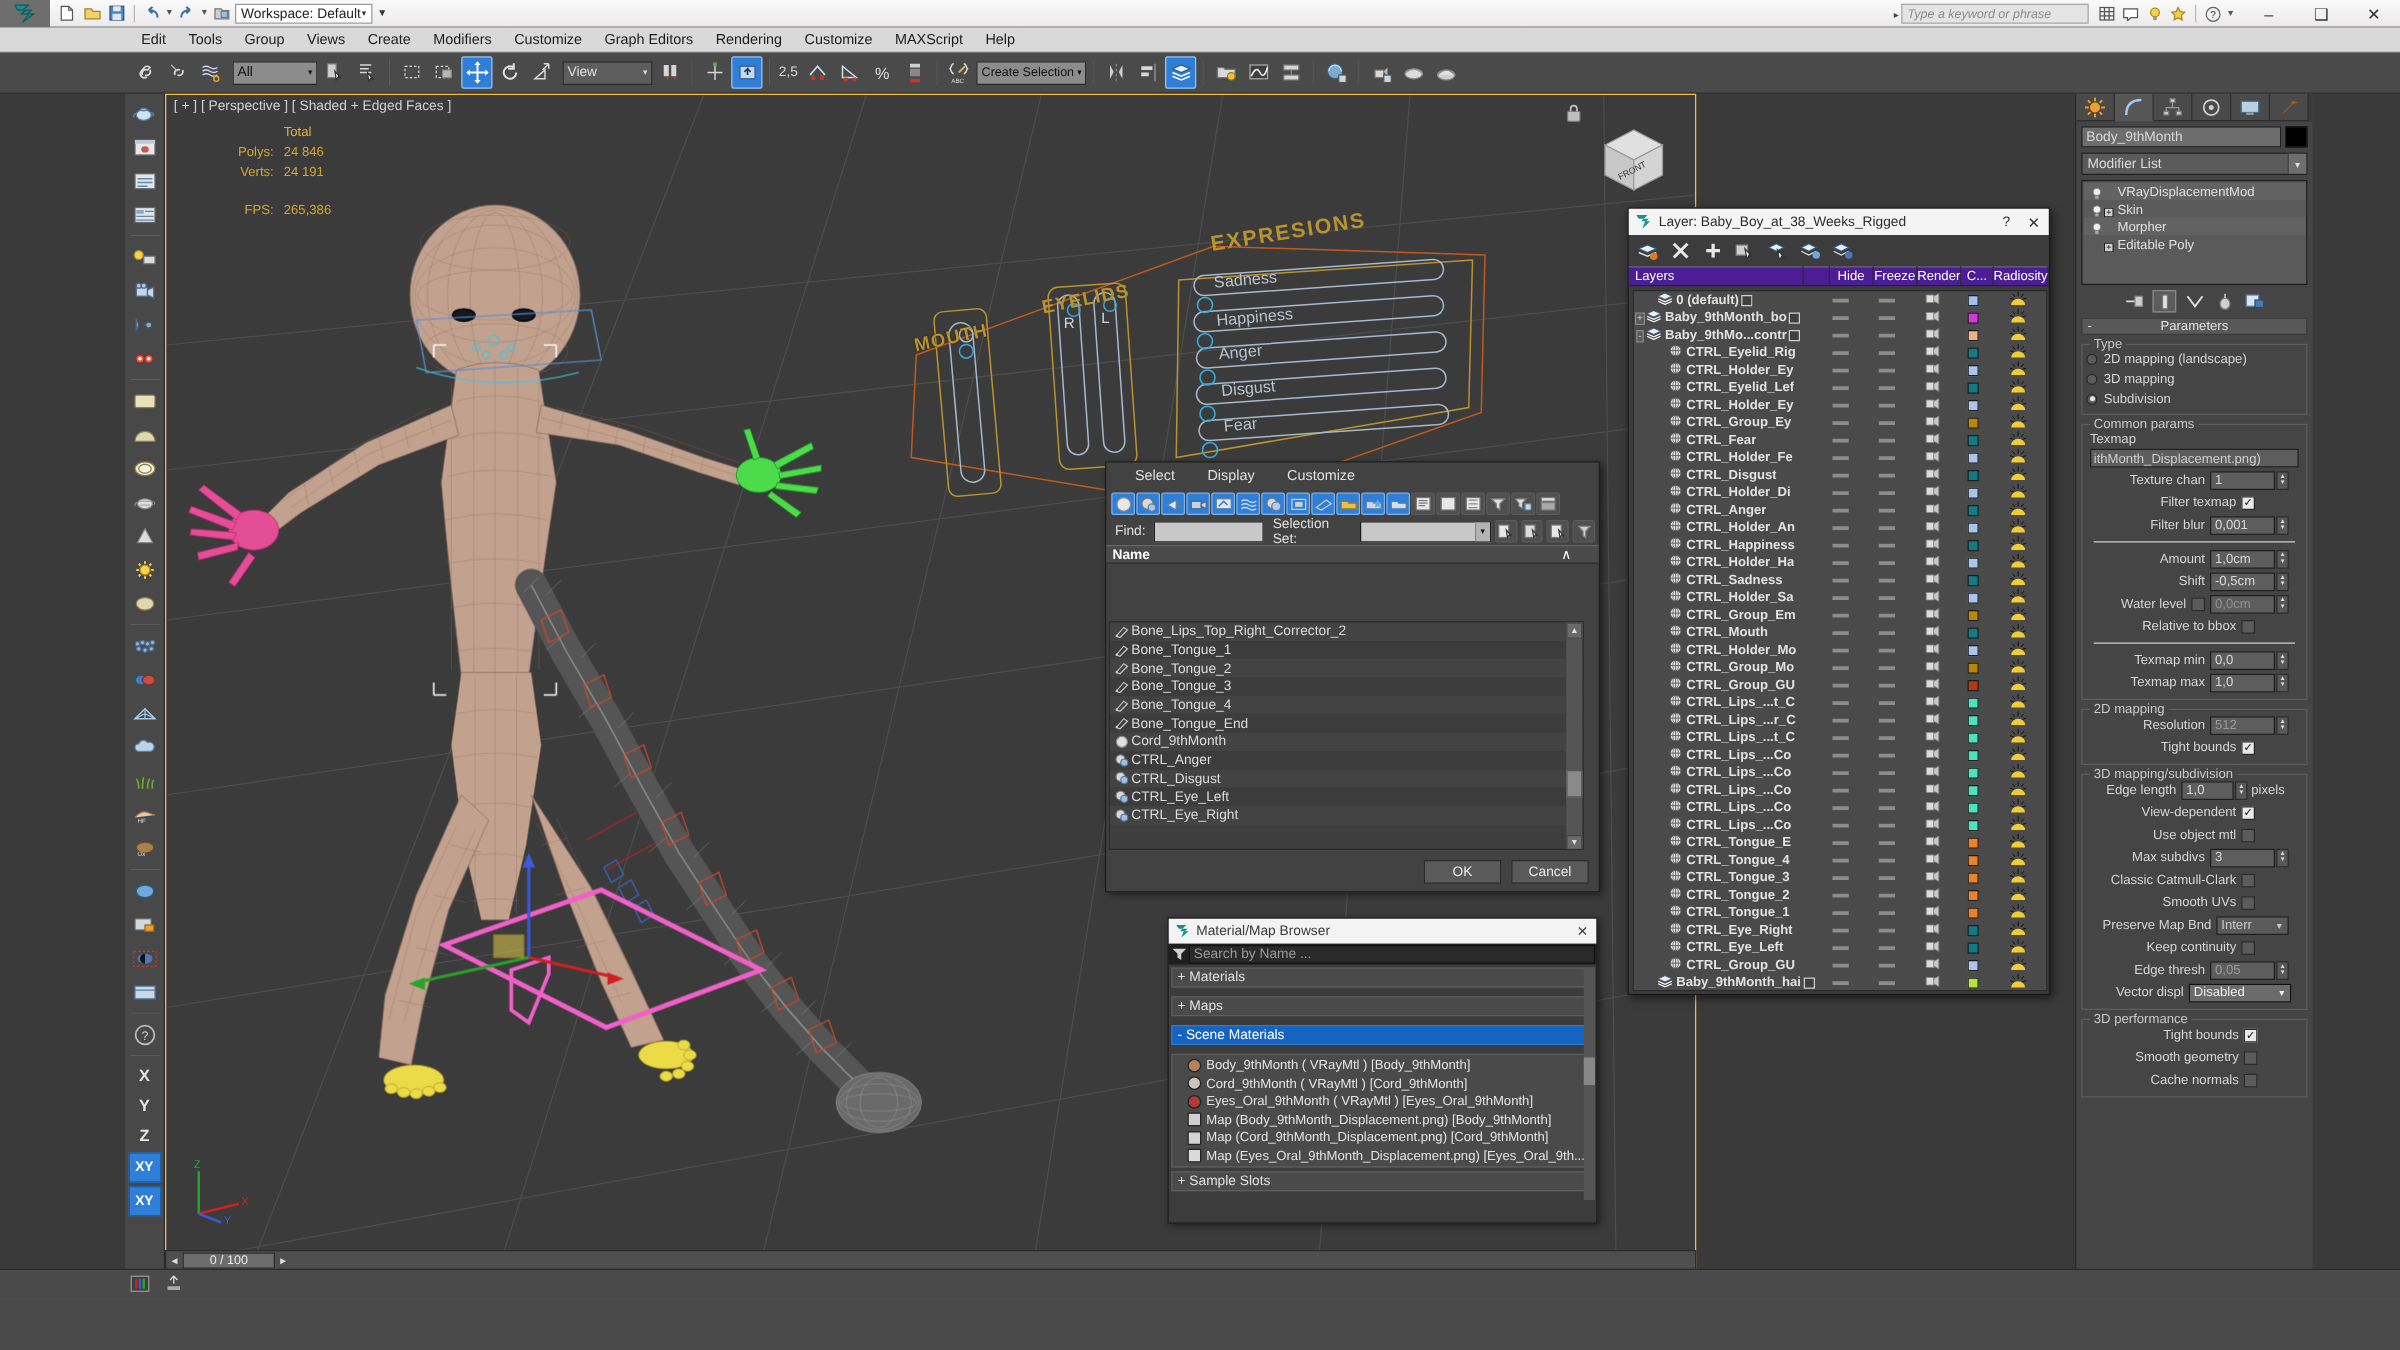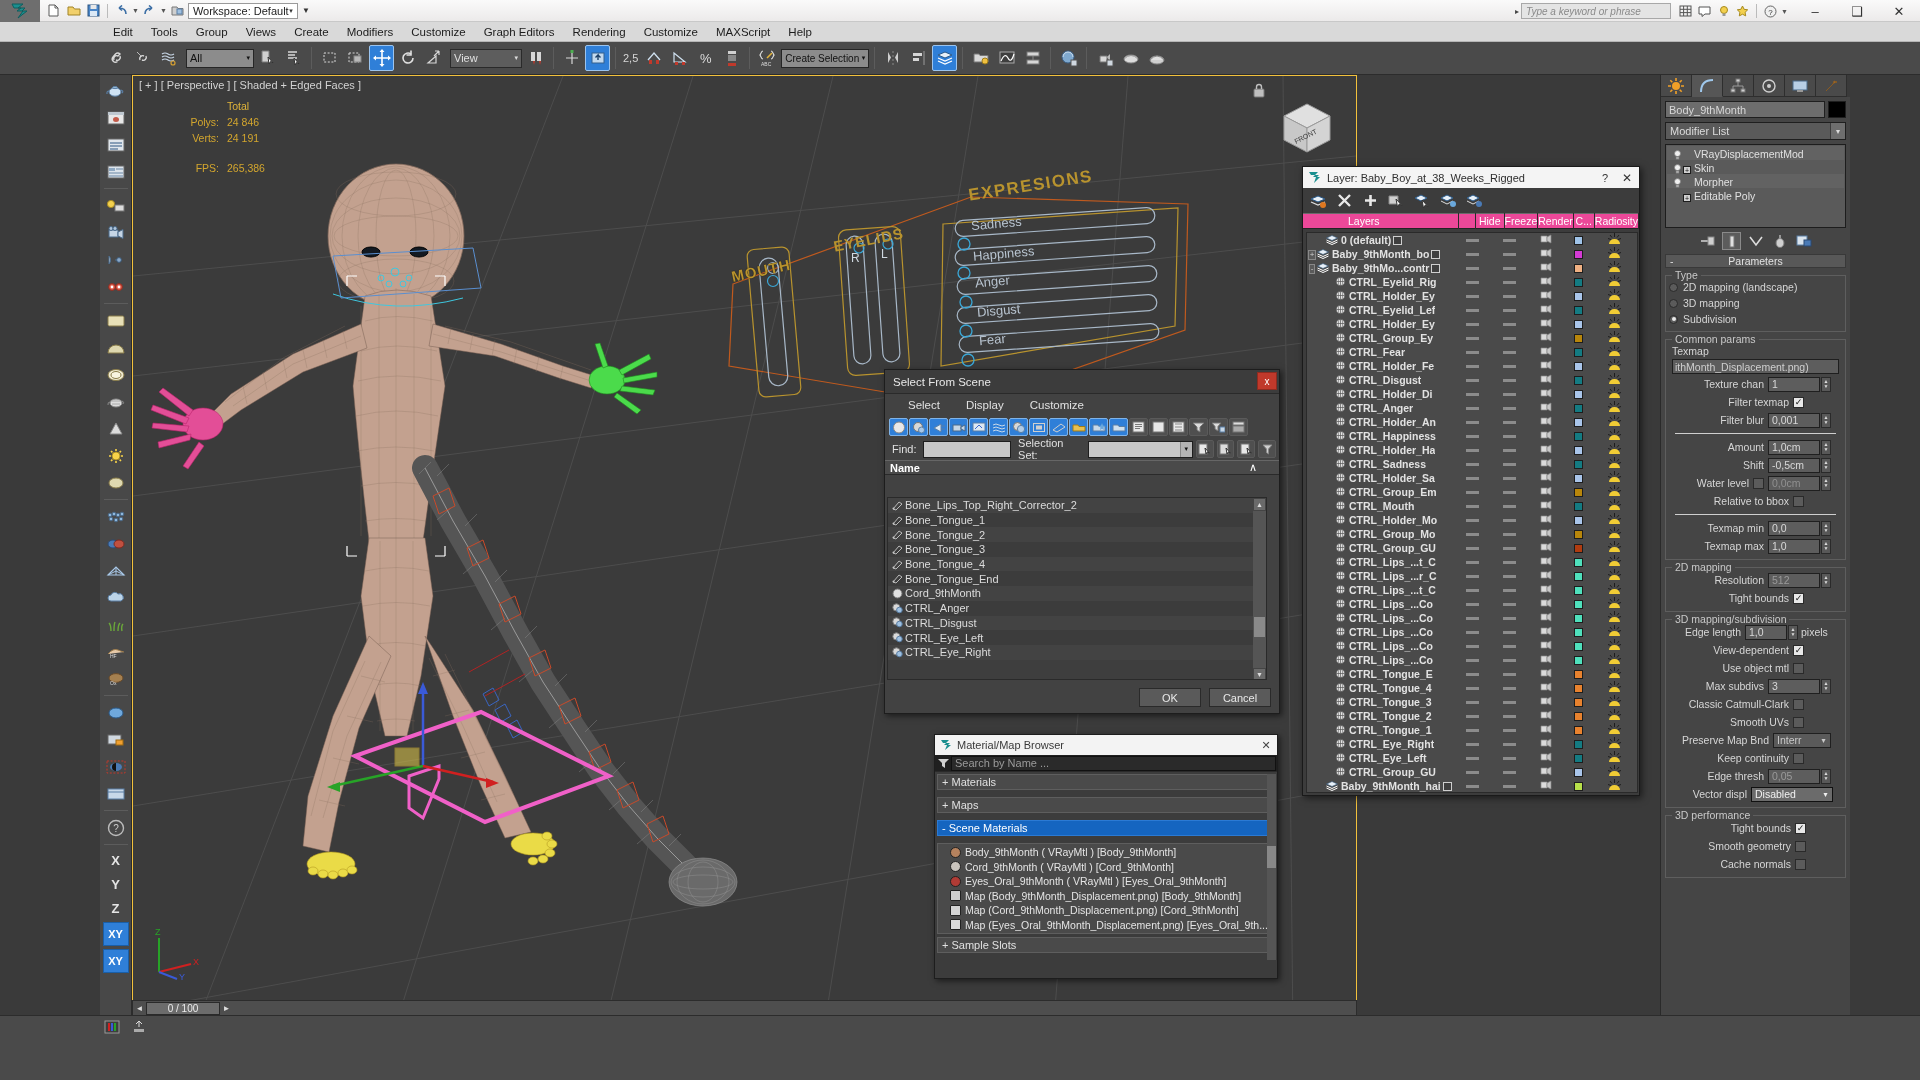--- a/index.html
+++ b/index.html
@@ -180,22 +180,22 @@
     position:absolute; left:1302px; top:166px; width:338px; height:630px;
     background:#3c3c3c; border:1px solid #1a1a1a; box-shadow:2px 2px 7px rgba(0,0,0,.55);
   }
   .ld-tb { height:21px; background:#f4f4f4; display:flex; align-items:center; padding-left:4px; }
   .ld-tb .t { font-size:11px; color:#2e2e2e; margin-left:6px; }
   .ld-tb .q { margin-left:auto; width:20px; text-align:center; color:#333; font-size:11px;}
   .ld-tb .x { width:24px; text-align:center; color:#333; font-size:12px; }
   .ld-icons { height:25px; display:flex; align-items:center; padding-left:5px; gap:6px; background:#3c3c3c;}
   .ldi { width:20px; height:20px; display:flex; align-items:center; justify-content:center; }
   .ld-head {
-    height:16px; background:#ec4899; display:flex; align-items:center;
-    font-size:10.5px; color:#fff; border-top:1px solid #6a6a6a; border-bottom:1px solid #242424;padding-left:40px;
+    height:16px; background:#4c1d95; display:flex; align-items:center;
+    font-size:10.5px; color:#fff; border-top:1px solid #6a6a6a; border-bottom:1px solid #242424;
   }
   .ld-head > div { border-right:1px solid #2b2b2b; height:16px; line-height:16px; }
   .ld-list { position:absolute; left:3px; top:65px; width:332px; height:561px; overflow:hidden;
              background:#4a4a4a; border:1px solid #2a2a2a; }
   .ld-row { height:14px; display:flex; align-items:center; font-size:10.5px; color:#e2e2e2; }
   .ld-name { display:flex; align-items:center; overflow:hidden; white-space:nowrap;font-weight:bold; }
   .ld-exp { width:10px; font-size:9px; color:#cfcfcf; text-align:center; flex:none; }
   .ld-cells { display:flex; margin-left:auto; align-items:center; }
   .ld-cell { width:37px; display:flex; align-items:center; justify-content:center; }
   .ld-dash { width:13px; height:3px; background:#8c8c8c; }
@@ -1061,24 +1061,20 @@
           <text x="8" y="11" font-size="9" fill="#27a327" font-family="Liberation Sans">Z</text>
         <path d="M12 48 L44 40" stroke="#d02020" stroke-width="2"></path>
           <text x="46" y="41" font-size="9" fill="#d02020" font-family="Liberation Sans">X</text>
         <path d="M12 48 L30 55" stroke="#3a5ad8" stroke-width="2"></path>
           <text x="32" y="56" font-size="9" fill="#3a5ad8" font-family="Liberation Sans">Y</text>
       </svg>
     </div>
   </div>
 
   <div class="sfs">
-    <div class="sfs-tb">
-      <div class="sfs-title">Select From Scene</div>
-      <div class="sfs-x">x</div>
-    </div>
     <div class="sfs-menu" id="sfsMenu">
         <div>Select</div>
         <div>Display</div>
         <div>Customize</div>
       </div>
     <div class="sfs-icons">
       <div class="si on">
           <svg width="14" height="13" viewBox="0 0 14 13">
             <circle cx="7" cy="6.5" r="5.5" fill="#e8e8e8" stroke="#888"></circle>
           </svg>

